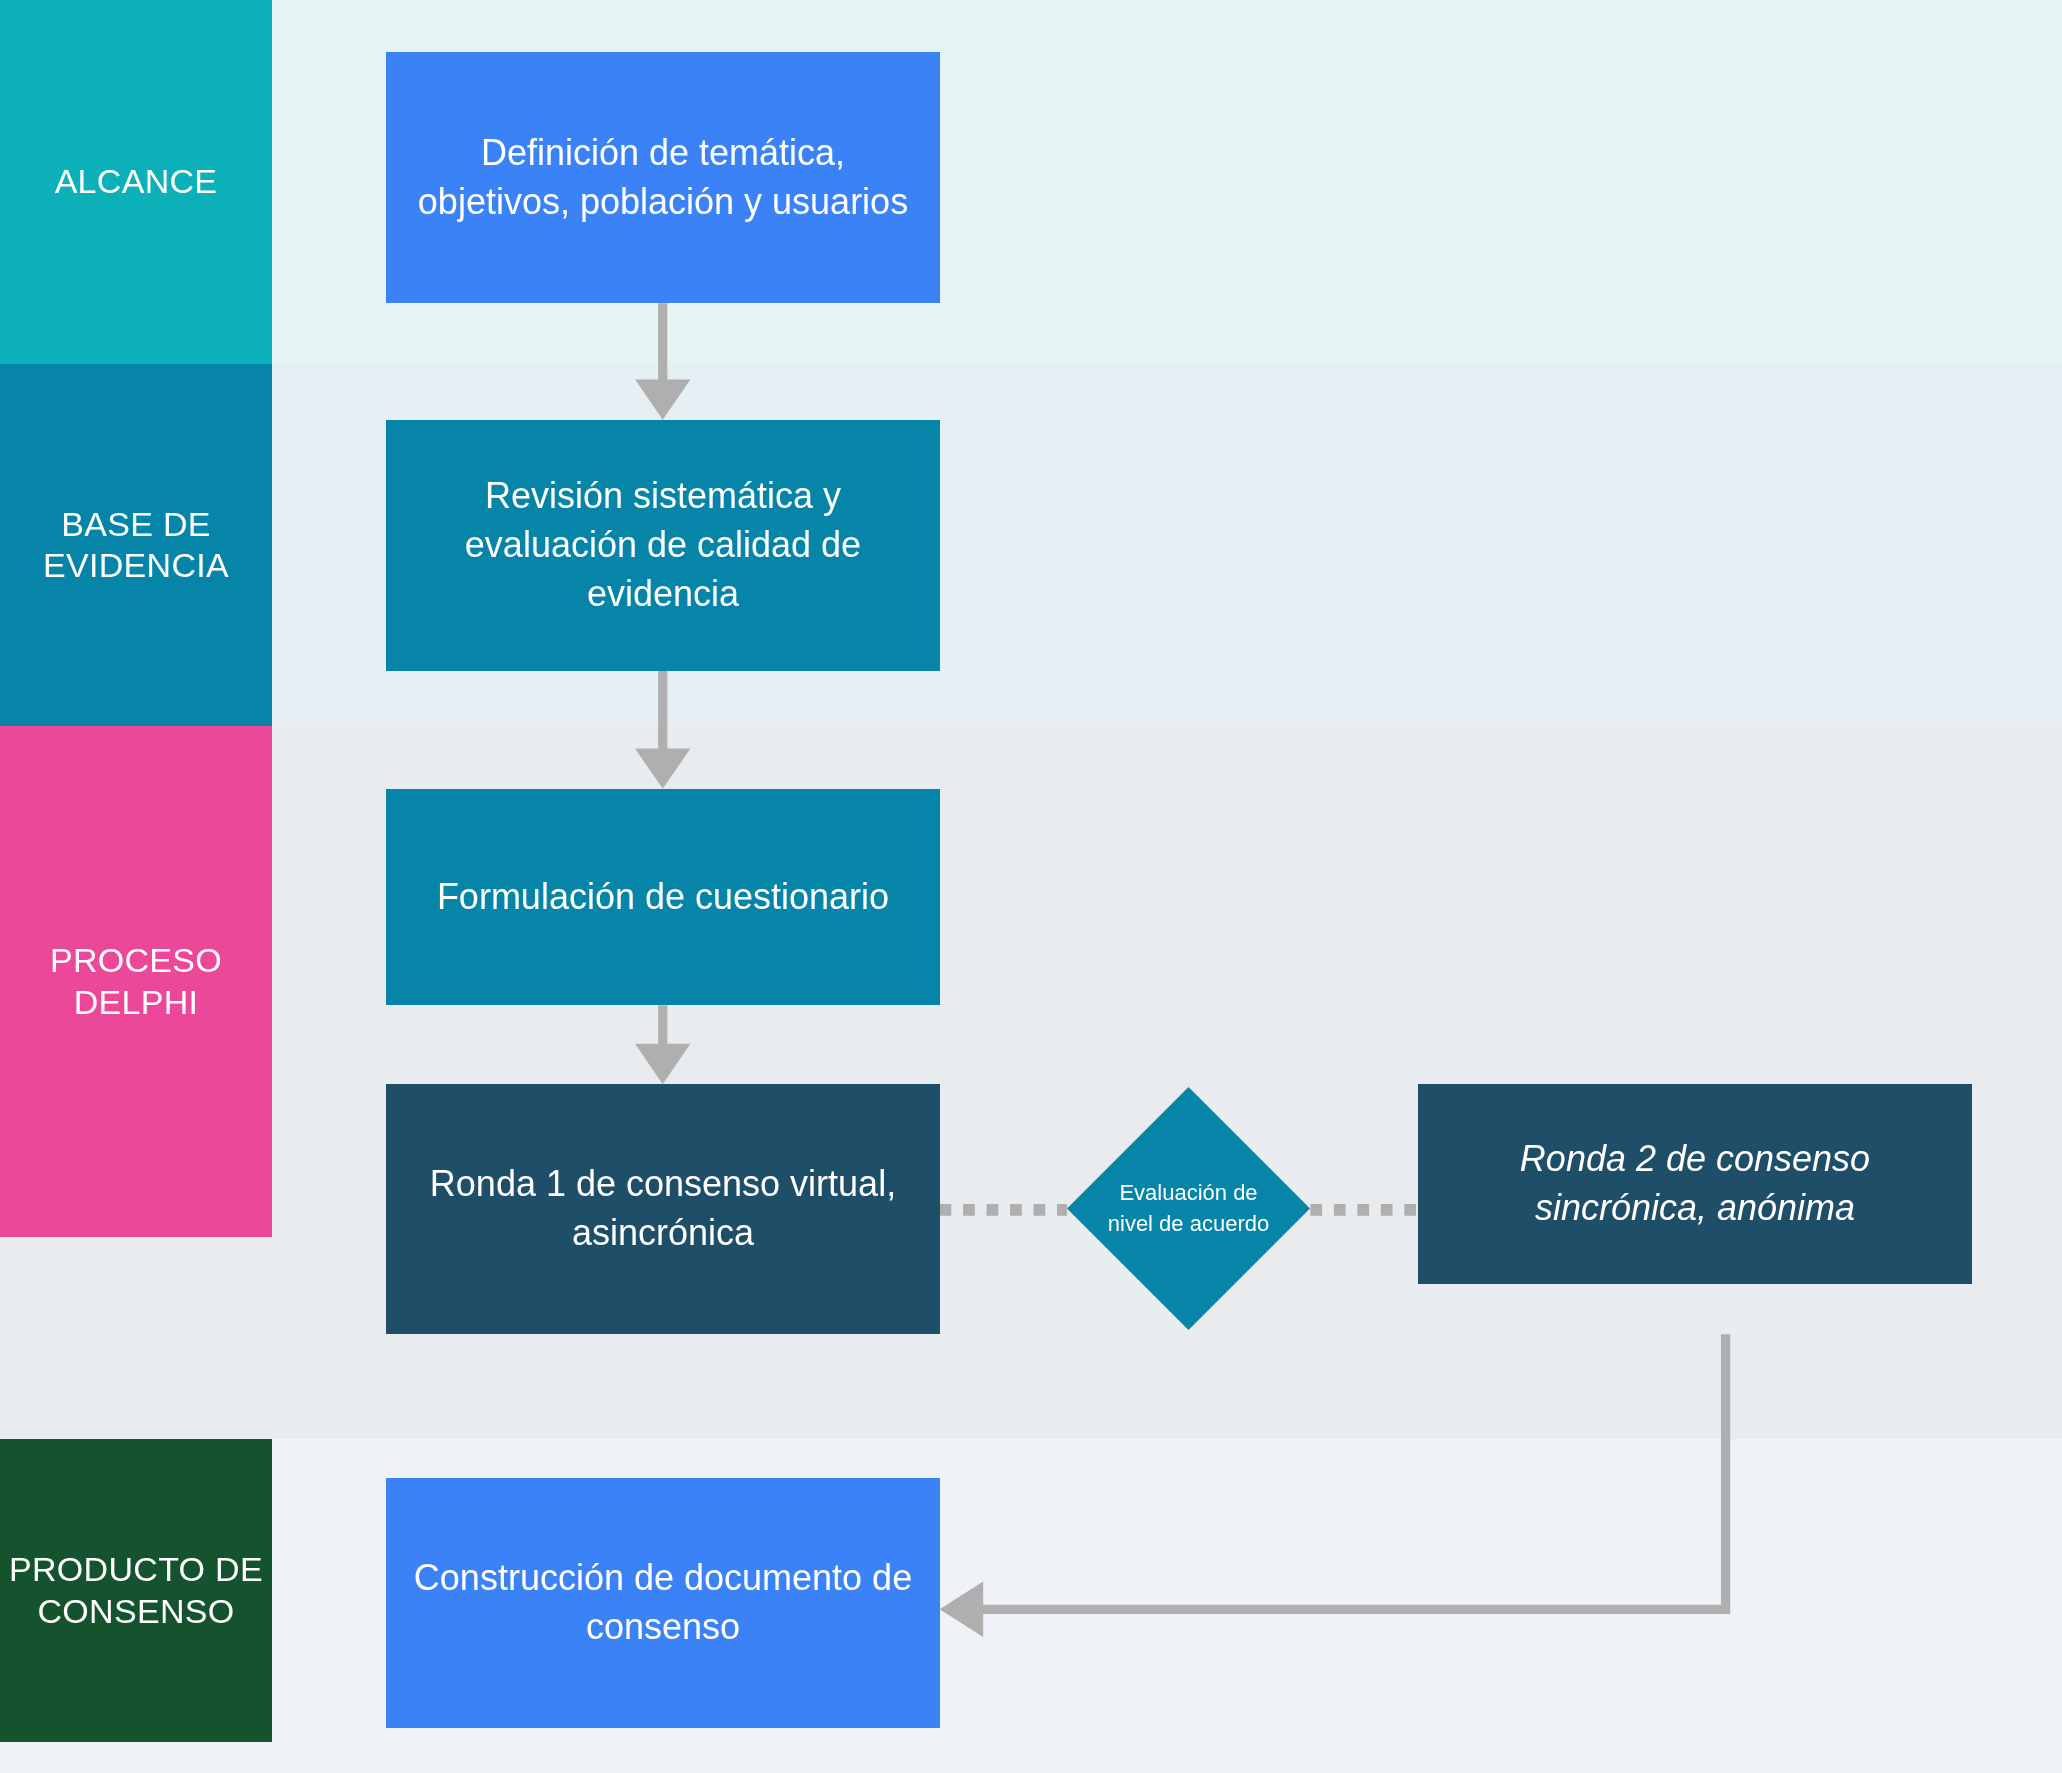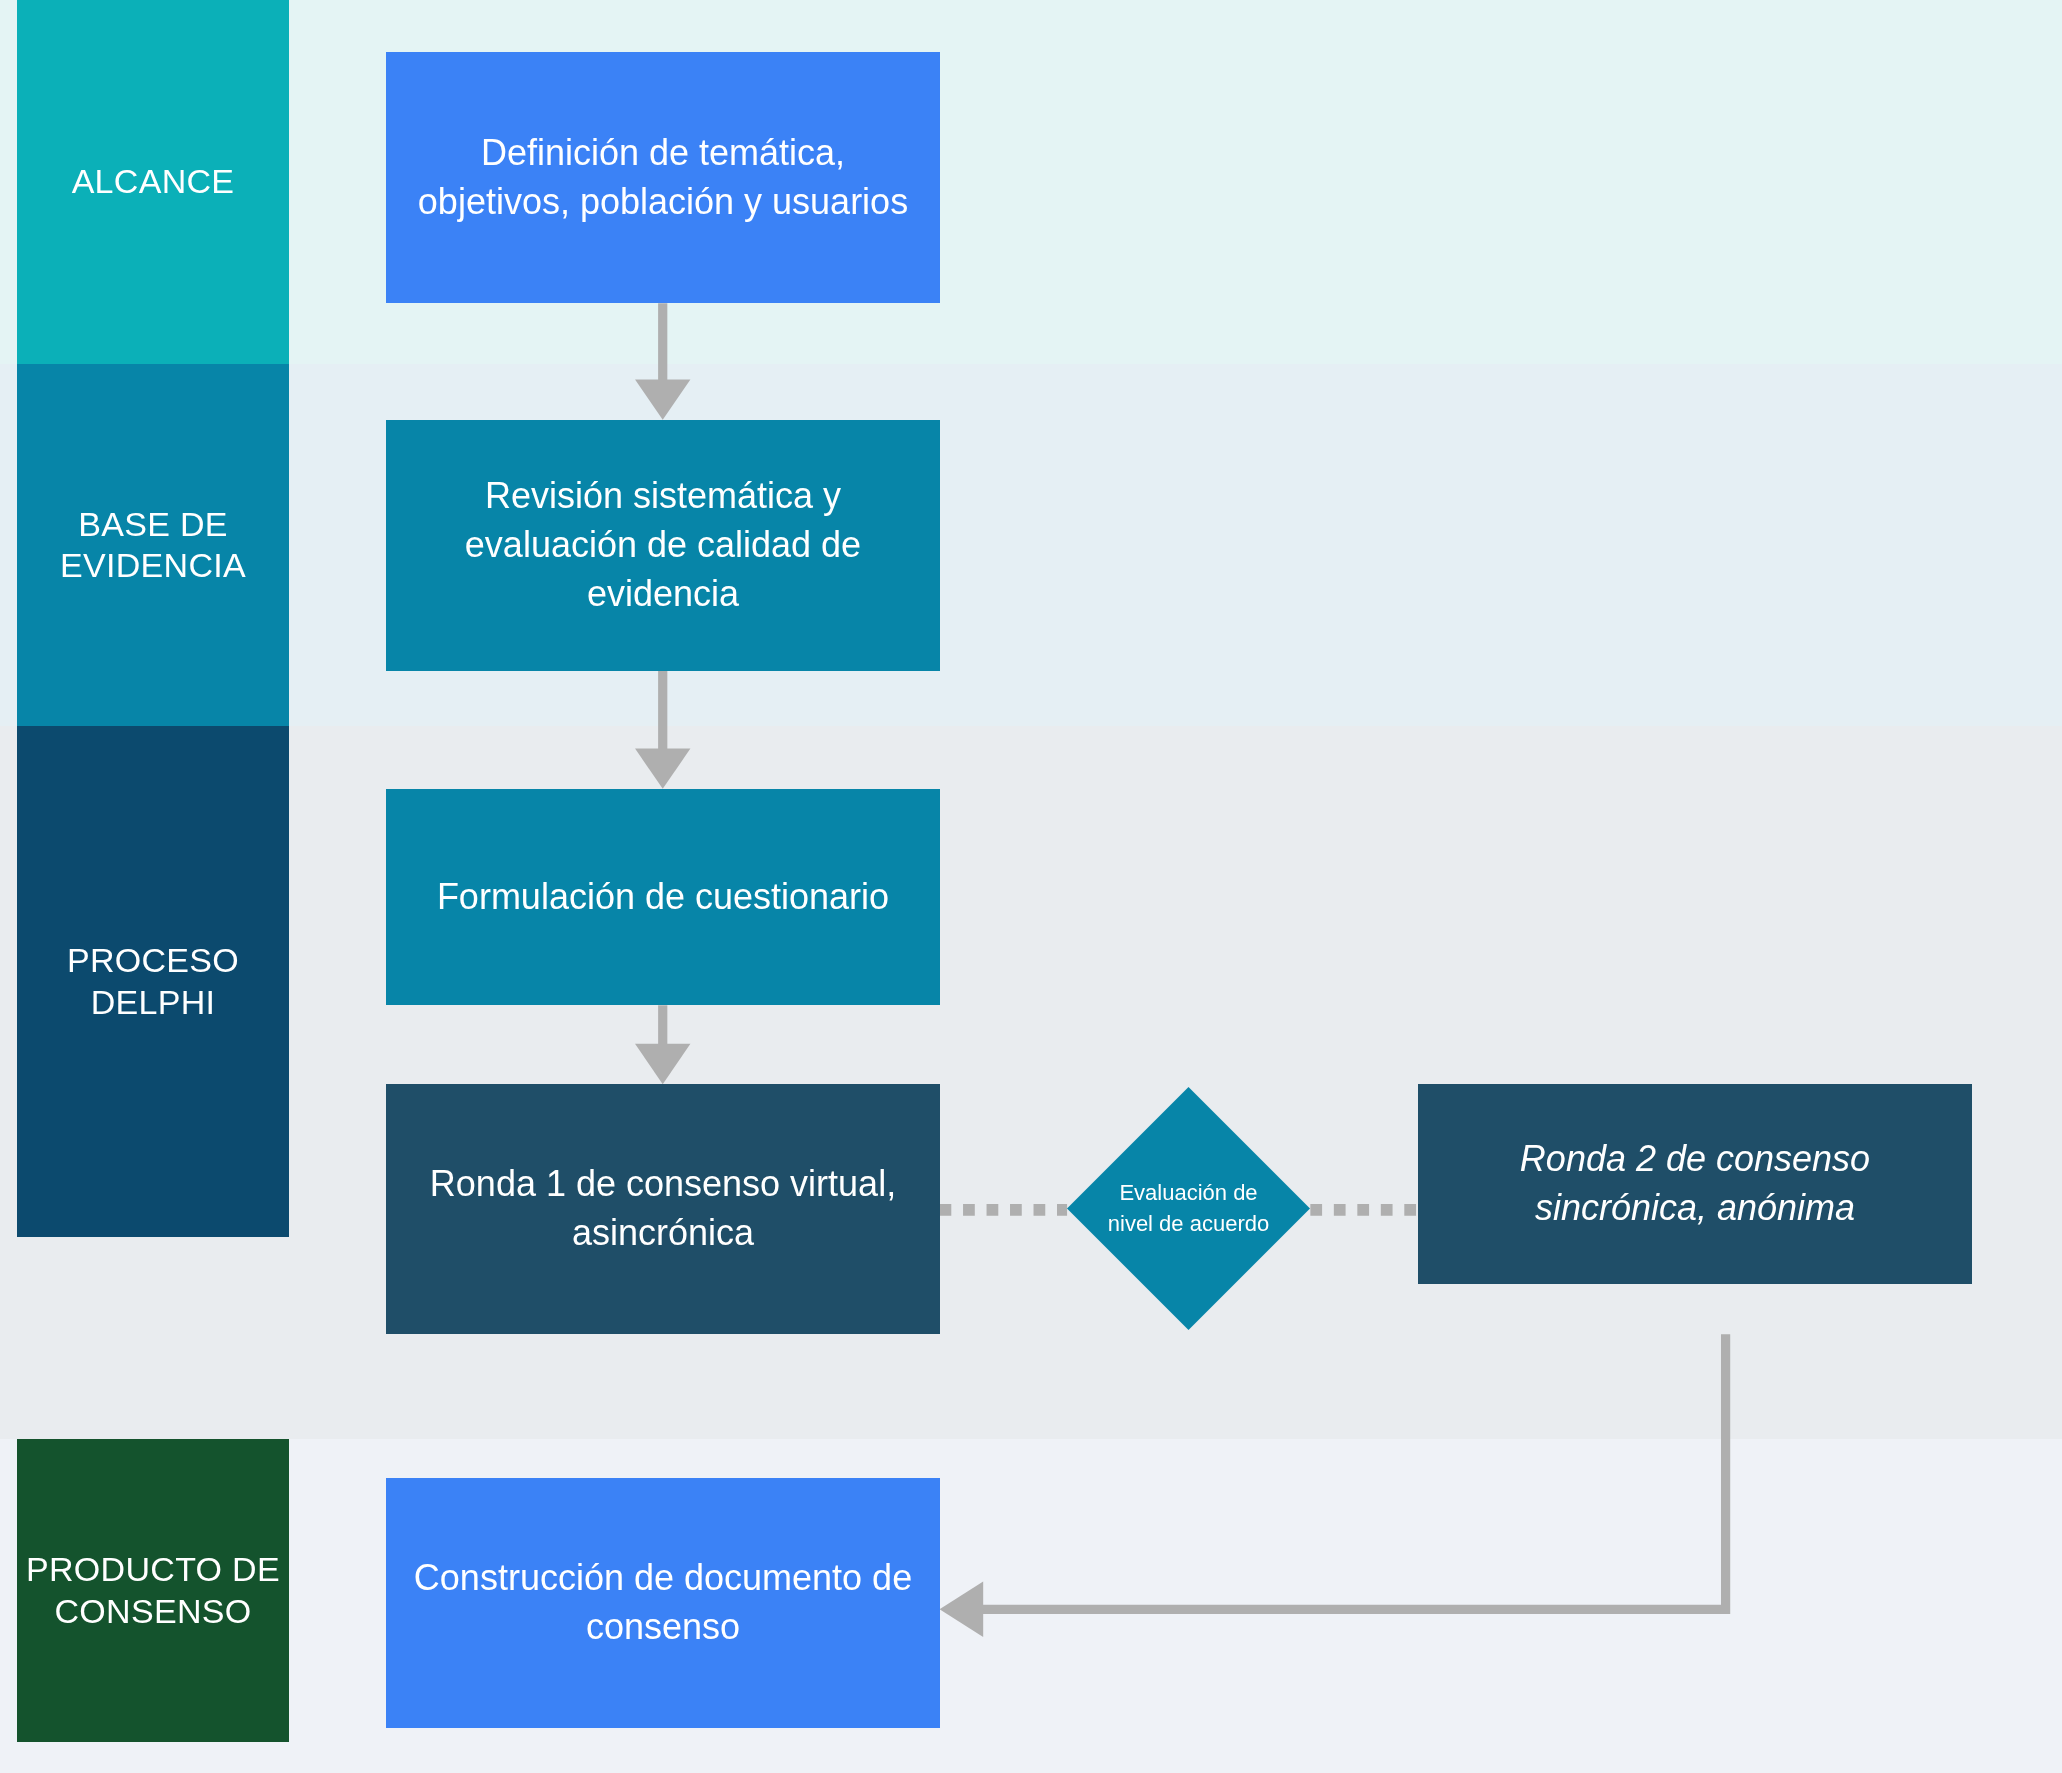--- a/index.html
+++ b/index.html
@@ -17,25 +17,25 @@
   .lane-bg.b2{top:364px;height:362px;background:#E5EFF4;}
   .lane-bg.b3{top:726px;height:713px;background:#E9ECEF;}
   .lane-bg.b4{top:1439px;height:335px;background:#EFF2F7;}
 
   
   .lane-label{
     position:absolute;left:0;width:272px;
     display:flex;align-items:center;justify-content:center;
     color:#ffffff;font-size:34px;line-height:1.22;
     text-align:center;letter-spacing:0.3px;
-    box-sizing:border-box;padding:0 8.4px;margin-left:17px;
+    box-sizing:border-box;padding:0 8.4px;
   }
   .lane-label.l1{top:0;height:364px;background:#0BB0B8;}
   .lane-label.l2{top:364px;height:362px;background:#0785A8;}
-  .lane-label.l3{top:726px;height:511px;background:#0c4a6e;}
+  .lane-label.l3{top:726px;height:511px;background:#ec4899;}
   .lane-label.l4{top:1439px;height:303px;background:#14532d;}
 
   
   .node{
     position:absolute;box-sizing:border-box;
     display:flex;align-items:center;justify-content:center;
     text-align:center;color:#ffffff;
     font-size:36px;line-height:1.36;
     padding:5px 18.5px;
     font-weight:400;

